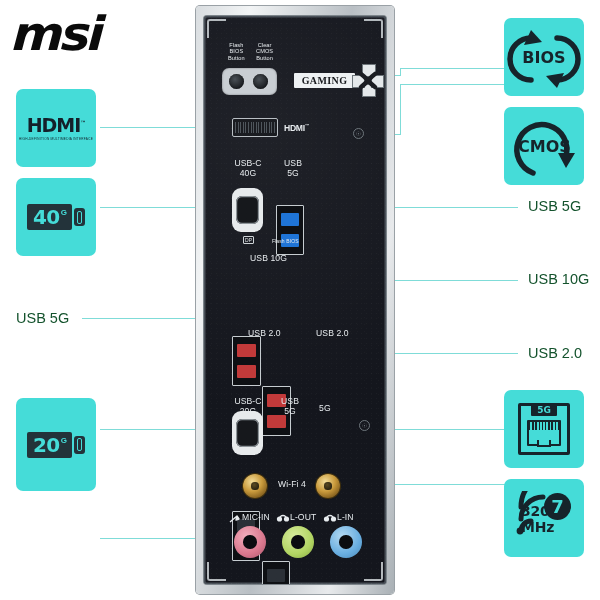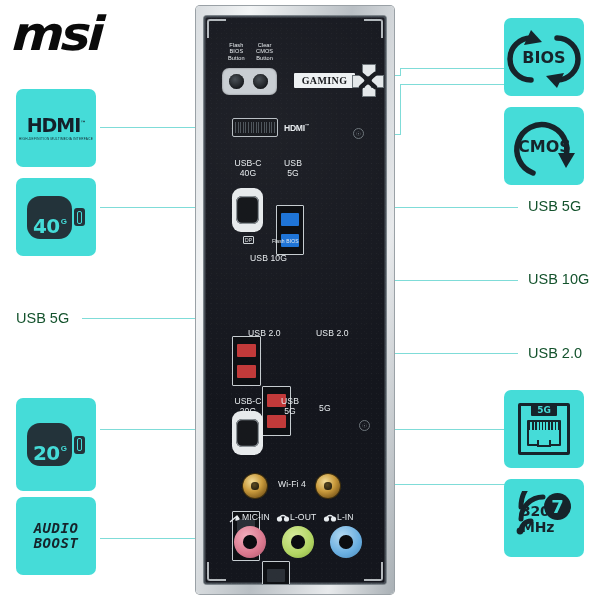--- a/index.html
+++ b/index.html
@@ -42,22 +42,22 @@
   }
   .hdmi-tm{font-size:6px;vertical-align:super;}
   .hdmi-sub{
     font-size:3.1px;letter-spacing:.28px;color:#14202a;
     margin-top:2px;white-space:nowrap;transform:scaleY(1.25);
   }
 
   
   .spd{display:flex;align-items:center;}
   .spd-plate{
-    background:#23333a;border-radius:13px;
-    padding:20px 5px 3px 6px;display:flex;align-items:flex-start;
+    background:#23333a;border-radius:2px;
+    padding:3px 5px 3px 6px;display:flex;align-items:flex-start;
   }
   .spd-num{
     font-family:"DejaVu Sans",sans-serif;font-weight:bold;
     font-size:20px;color:#45dcd8;line-height:1;letter-spacing:-.5px;
   }
   .spd-g{font-size:8px;color:#45dcd8;font-weight:bold;margin-left:1px;margin-top:1px;}
   .spd-c{
     width:11px;height:18px;background:#23333a;border-radius:3px;
     margin-left:2px;display:flex;align-items:center;justify-content:center;
   }
@@ -318,26 +318,20 @@
       <div class="spd-plate">
         <span class="spd-num">20</span>
         <span class="spd-g">G</span>
       </div>
       <div class="spd-c">
           <div class="spd-c-in"></div>
         </div>
     </div>
   </div>
 
-  <div class="badge" style="left:16px;top:497px;width:80px;height:78px;">
-    <div class="ab">
-      <div>AUDIO</div>
-      <div>BOOST</div>
-    </div>
-  </div>
 
   <div class="badge" style="left:504px;top:18px;width:80px;height:78px;">
     <svg width="74" height="70" viewBox="0 0 74 70">
       <path d="M24 58 A21 21 0 0 1 24 16" fill="none" stroke="#16242b" stroke-width="5.5" stroke-linecap="round"></path>
       <path d="M50 16 A21 21 0 0 1 50 58" fill="none" stroke="#16242b" stroke-width="5.5" stroke-linecap="round"></path>
       <polygon points="24,8 35,20 17,23" fill="#16242b"></polygon>
       <polygon points="50,66 39,54 57,51" fill="#16242b"></polygon>
     </svg>
     <div class="bcword" style="position:absolute;">BIOS</div>
   </div>

